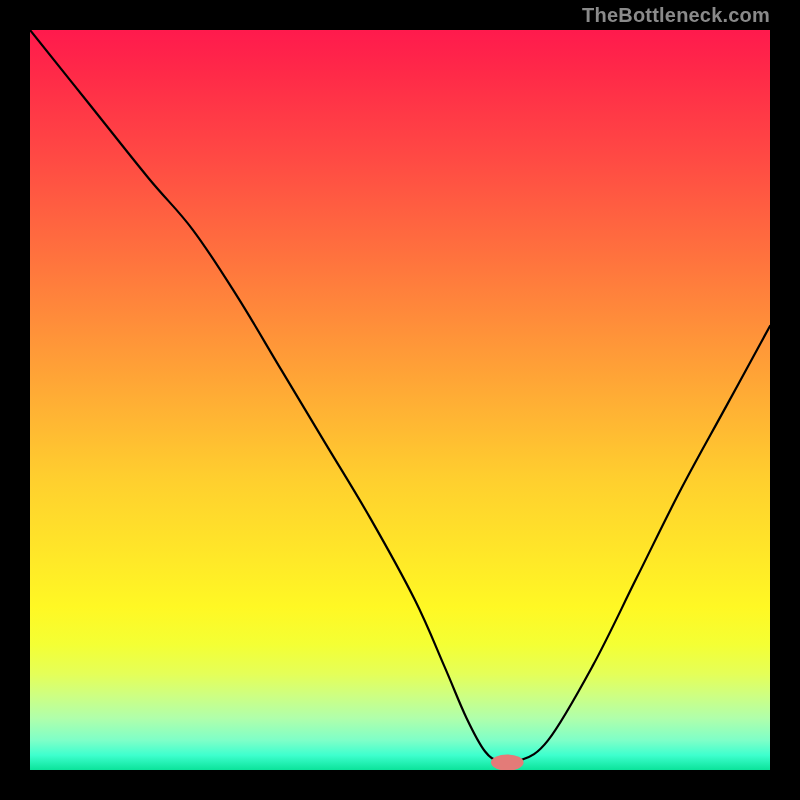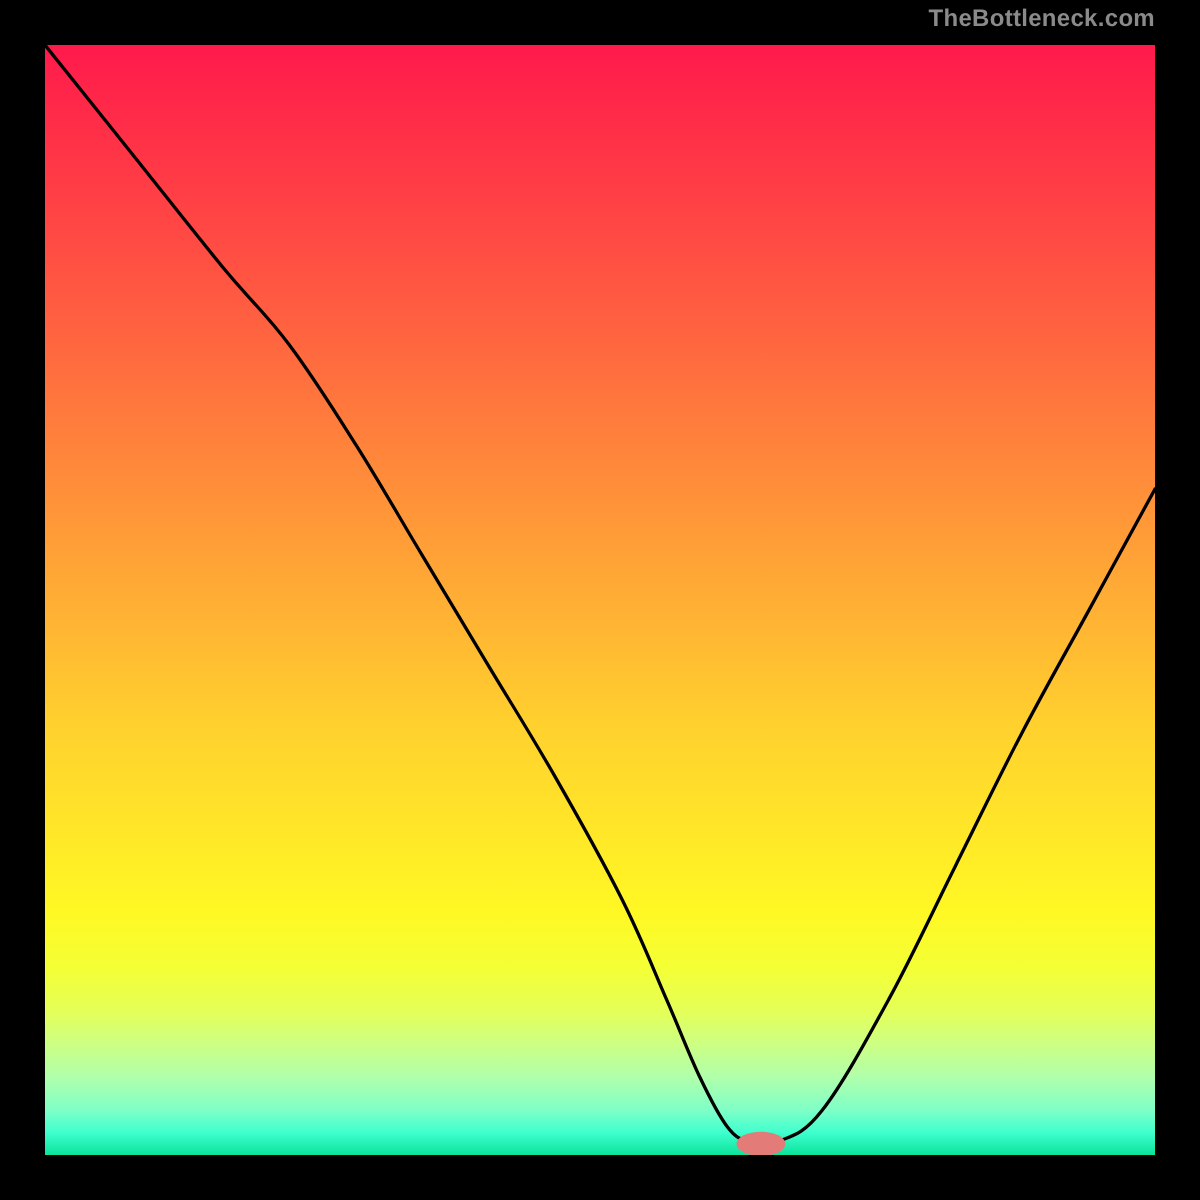--- a/index.html
+++ b/index.html
@@ -63,21 +63,21 @@
   }
   .marker {
     fill: #e37b78;
     stroke: none;
   }
   .watermark {
     position: absolute;
     top: 4px;
     right: 30px;
     font-family: Arial, Helvetica, sans-serif;
-    font-size: 16px;
+    font-size: 20px;
     font-weight: 600;
     color: #8a8a8a;
     letter-spacing: 0.2px;
     user-select: none;
   }
 </style>
 </head>
 <body>
 
 <div class="frame">

